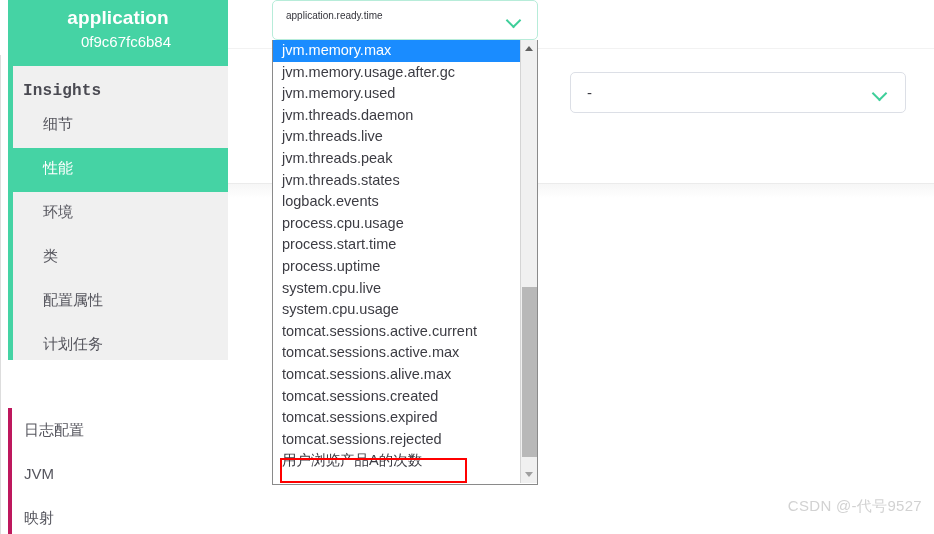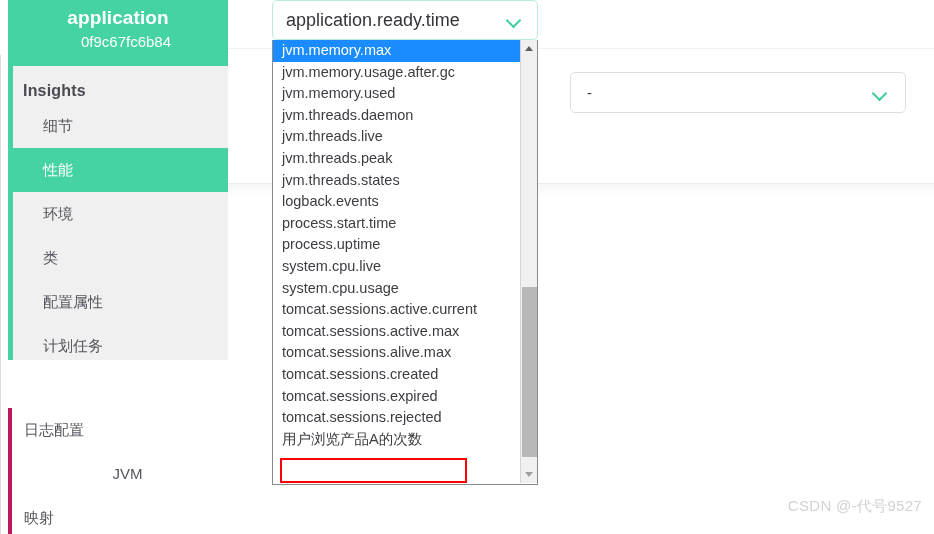--- a/index.html
+++ b/index.html
@@ -53,20 +53,21 @@
 
   #insights-group {
     position: absolute;
     left: 8px;
     top: 66px;
     width: 220px;
     height: 294px;
     background: #f0f0f0;
     border-left: 5px solid #45d3a4;
     box-sizing: border-box;
+    font-family: Liberation Mono, monospace;
   }
   #insights-label {
     position: absolute;
     left: 10px;
     top: 16px;
     font-size: 16px;
     font-weight: bold;
     color: #4a4a52;
     letter-spacing: .2px;
   }
@@ -212,21 +213,21 @@
     height: 40px;
     border: 1.5px solid #b7ecd9;
     border-radius: 5px;
     background: #ffffff;
     box-sizing: border-box;
   }
   #metric-combo .value {
     position: absolute;
     left: 13px;
     top: 9px;
-    font-size: 18px;
+    font-size: 10px;
     color: #34343b;
     white-space: nowrap;
   }
   #metric-chev { right: 14px; top: 12px; }
 
   #metric-listbox {
     position: absolute;
     left: 272px;
     top: 40px;
     width: 266px;
@@ -352,21 +353,21 @@
     </div>
     <div class="sub-item" style="top:258px;">
       <span>计划任务</span>
     </div>
   </div>
 
   <div id="lower-group">
     <div class="root-item" style="top:0px;">
       <span>日志配置</span>
     </div>
-    <div class="root-item" style="top:44px;text-align:center;">
+    <div class="root-item" style="top:44px;">
       <span>JVM</span>
     </div>
     <div class="root-item" style="top:88px;">
       <span>映射</span>
     </div>
     <div class="root-item" style="top:132px;">
       <span>缓存</span>
     </div>
   </div>
 
@@ -393,20 +394,21 @@
 <div id="metric-listbox">
   <div id="option-list">
       <div class="option selected">jvm.memory.max</div>
       <div class="option">jvm.memory.usage.after.gc</div>
       <div class="option">jvm.memory.used</div>
       <div class="option">jvm.threads.daemon</div>
       <div class="option">jvm.threads.live</div>
       <div class="option">jvm.threads.peak</div>
       <div class="option">jvm.threads.states</div>
       <div class="option">logback.events</div>
+      <div class="option">process.cpu.usage</div>
       <div class="option">process.start.time</div>
       <div class="option">process.uptime</div>
       <div class="option">system.cpu.live</div>
       <div class="option">system.cpu.usage</div>
       <div class="option">tomcat.sessions.active.current</div>
       <div class="option">tomcat.sessions.active.max</div>
       <div class="option">tomcat.sessions.alive.max</div>
       <div class="option">tomcat.sessions.created</div>
       <div class="option">tomcat.sessions.expired</div>
       <div class="option">tomcat.sessions.rejected</div>

